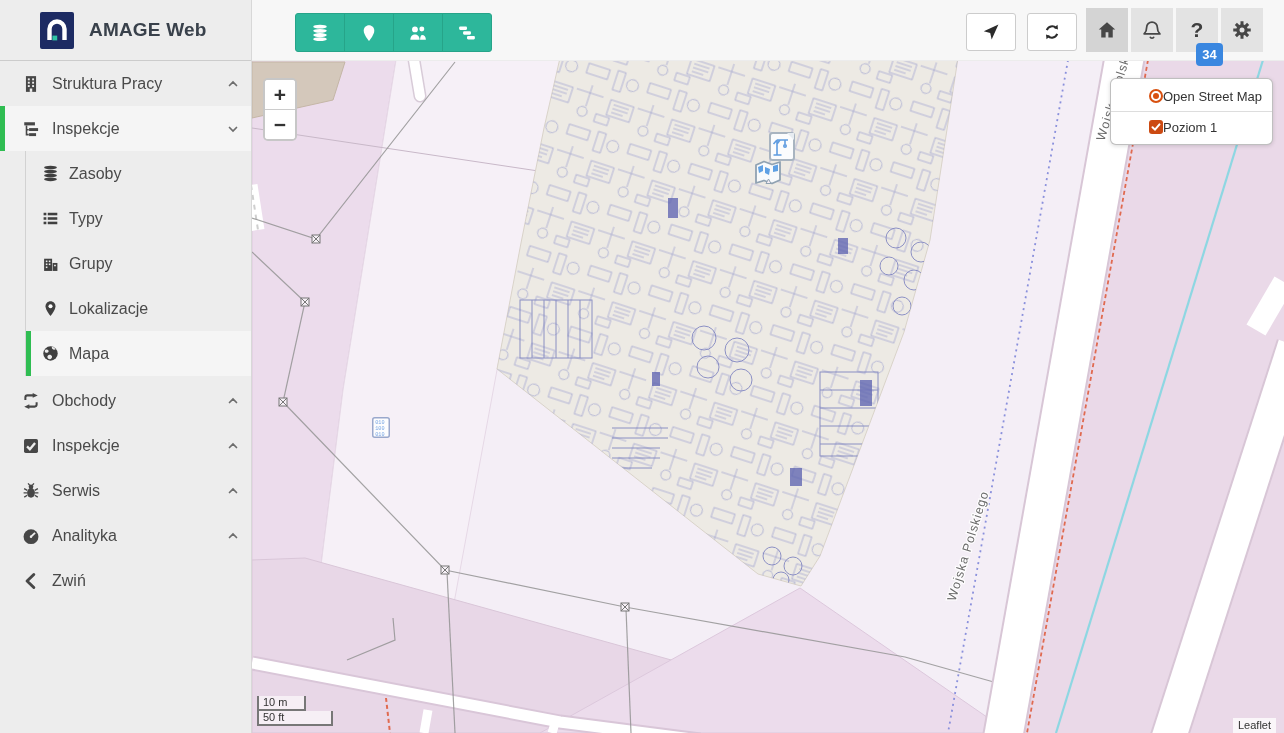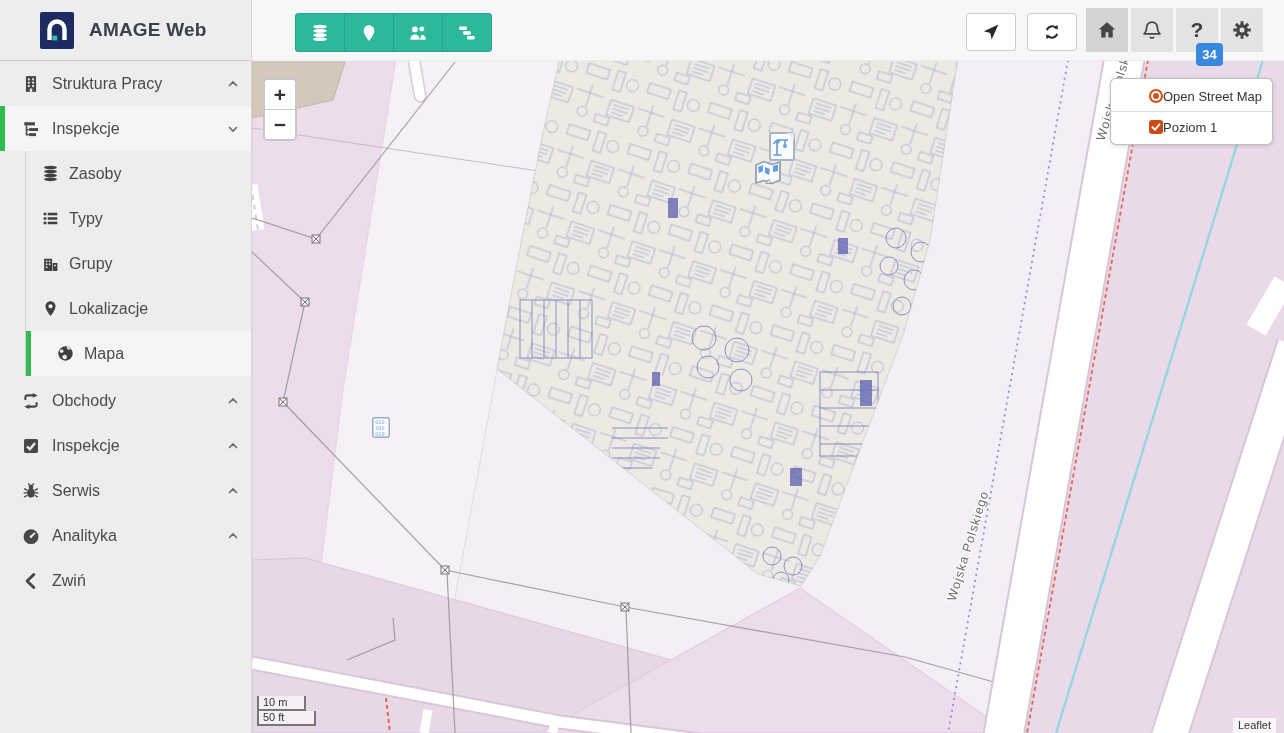--- a/index.html
+++ b/index.html
@@ -20,21 +20,21 @@
   .nav-item .nav-ic{width:18px;height:18px;margin-right:12px;color:#474747;flex:0 0 auto;}
   .nav-item .chev{margin-left:auto;width:12px;height:12px;color:#6d6d6d;flex:0 0 auto;}
   .nav-item.active-section{background:#f5f5f5;border-left:5px solid #2fbd52;padding-left:17px;}
   .submenu{position:relative;}
   .submenu:before{content:"";position:absolute;left:25px;top:0;bottom:0;
     border-left:1px solid #d2d2d2;}
   .sub-item{height:45px;display:flex;align-items:center;padding-left:42px;
     font-size:16px;color:#4a4a4a;cursor:pointer;position:relative;}
   .sub-item .nav-ic{width:17px;height:17px;margin-right:10px;color:#404040;}
   .sub-item.active{background:#f5f5f5;margin-left:26px;border-left:5px solid #2fbd52;
-    padding-left:26px;}
+    padding-left:11px;}
   .spacer8{height:2px;}
   
   .topbar{position:absolute;left:252px;top:0;width:1032px;height:60px;background:#f7f7f7;
     border-bottom:1px solid #ececec;z-index:20;}
   .btn-group{position:absolute;left:43px;top:13px;display:flex;}
   .gbtn{width:48px;height:37px;background:#2db79b;border:1px solid #26a489;margin-left:-1px;
     display:flex;align-items:center;justify-content:center;color:#ffffff;cursor:pointer;}
   .gbtn:first-child{border-radius:3px 0 0 3px;margin-left:0;}
   .gbtn:last-child{border-radius:0 3px 3px 0;}
   .gbtn svg{width:18px;height:18px;}
@@ -68,21 +68,21 @@
     box-sizing:border-box;position:relative;flex:0 0 auto;}
   .radio:after{content:"";position:absolute;left:2px;top:2px;width:6px;height:6px;
     border-radius:50%;background:#d8500f;}
   .checkbox{width:14px;height:14px;border-radius:3px;background:#cc4a12;flex:0 0 auto;
     display:flex;align-items:center;justify-content:center;}
   .checkbox svg{width:10px;height:10px;}
   .scalectl{position:absolute;left:5px;bottom:7px;font-size:11px;color:#333;z-index:40;}
   .scale-line{background:rgba(255,255,255,0.6);border:2px solid #777;border-top:none;
     padding:0 4px;line-height:13px;box-sizing:border-box;white-space:nowrap;overflow:hidden;}
   .scale-m{width:49px;}
-  .scale-ft{width:59px;}
+  .scale-ft{width:76px;}
   .attribution{position:absolute;right:8px;bottom:0;background:rgba(255,255,255,0.75);
     padding:1px 5px 2px 5px;font-size:11px;color:#333;z-index:40;}
   .maplabel{font-size:12.5px;fill:#6a6a6a;letter-spacing:1px;
     paint-order:stroke;stroke:#ffffff;stroke-width:2.5px;stroke-opacity:.85;}
 </style>
 </head>
 <body>
 
 <svg width="0" height="0" style="position:absolute" aria-hidden="true">
   <defs>

